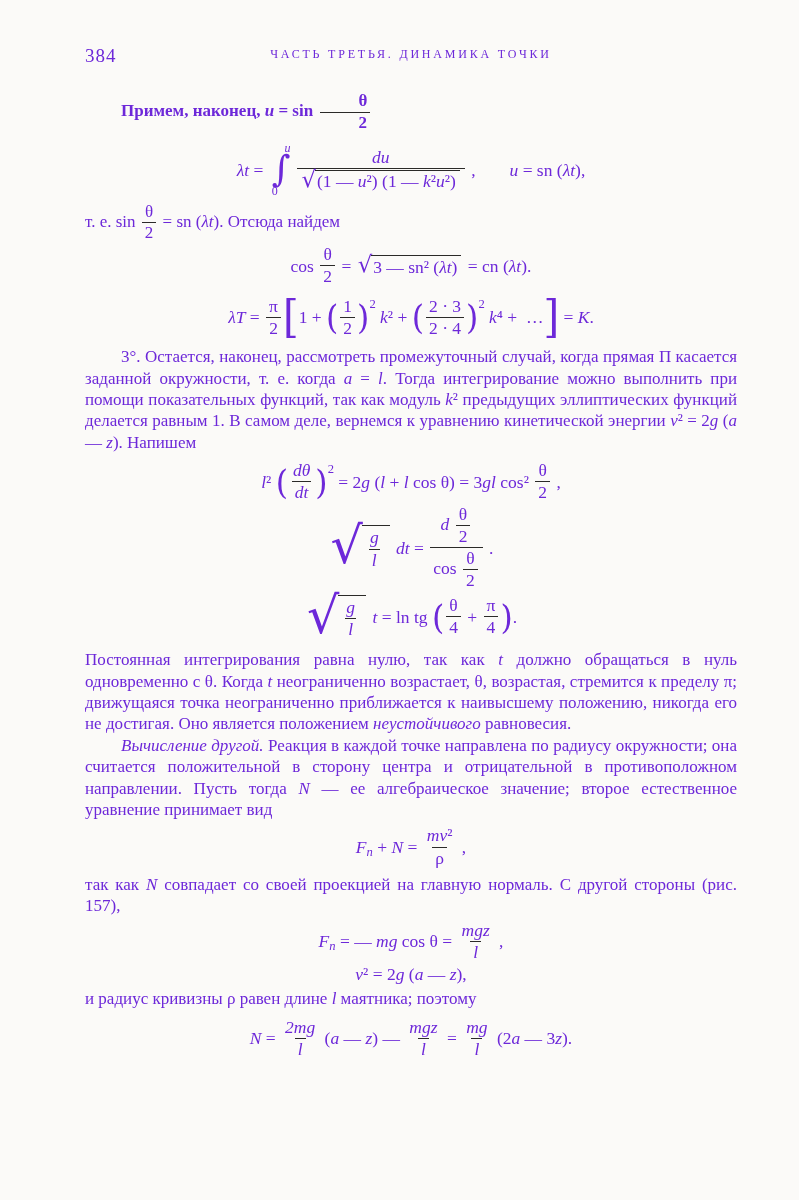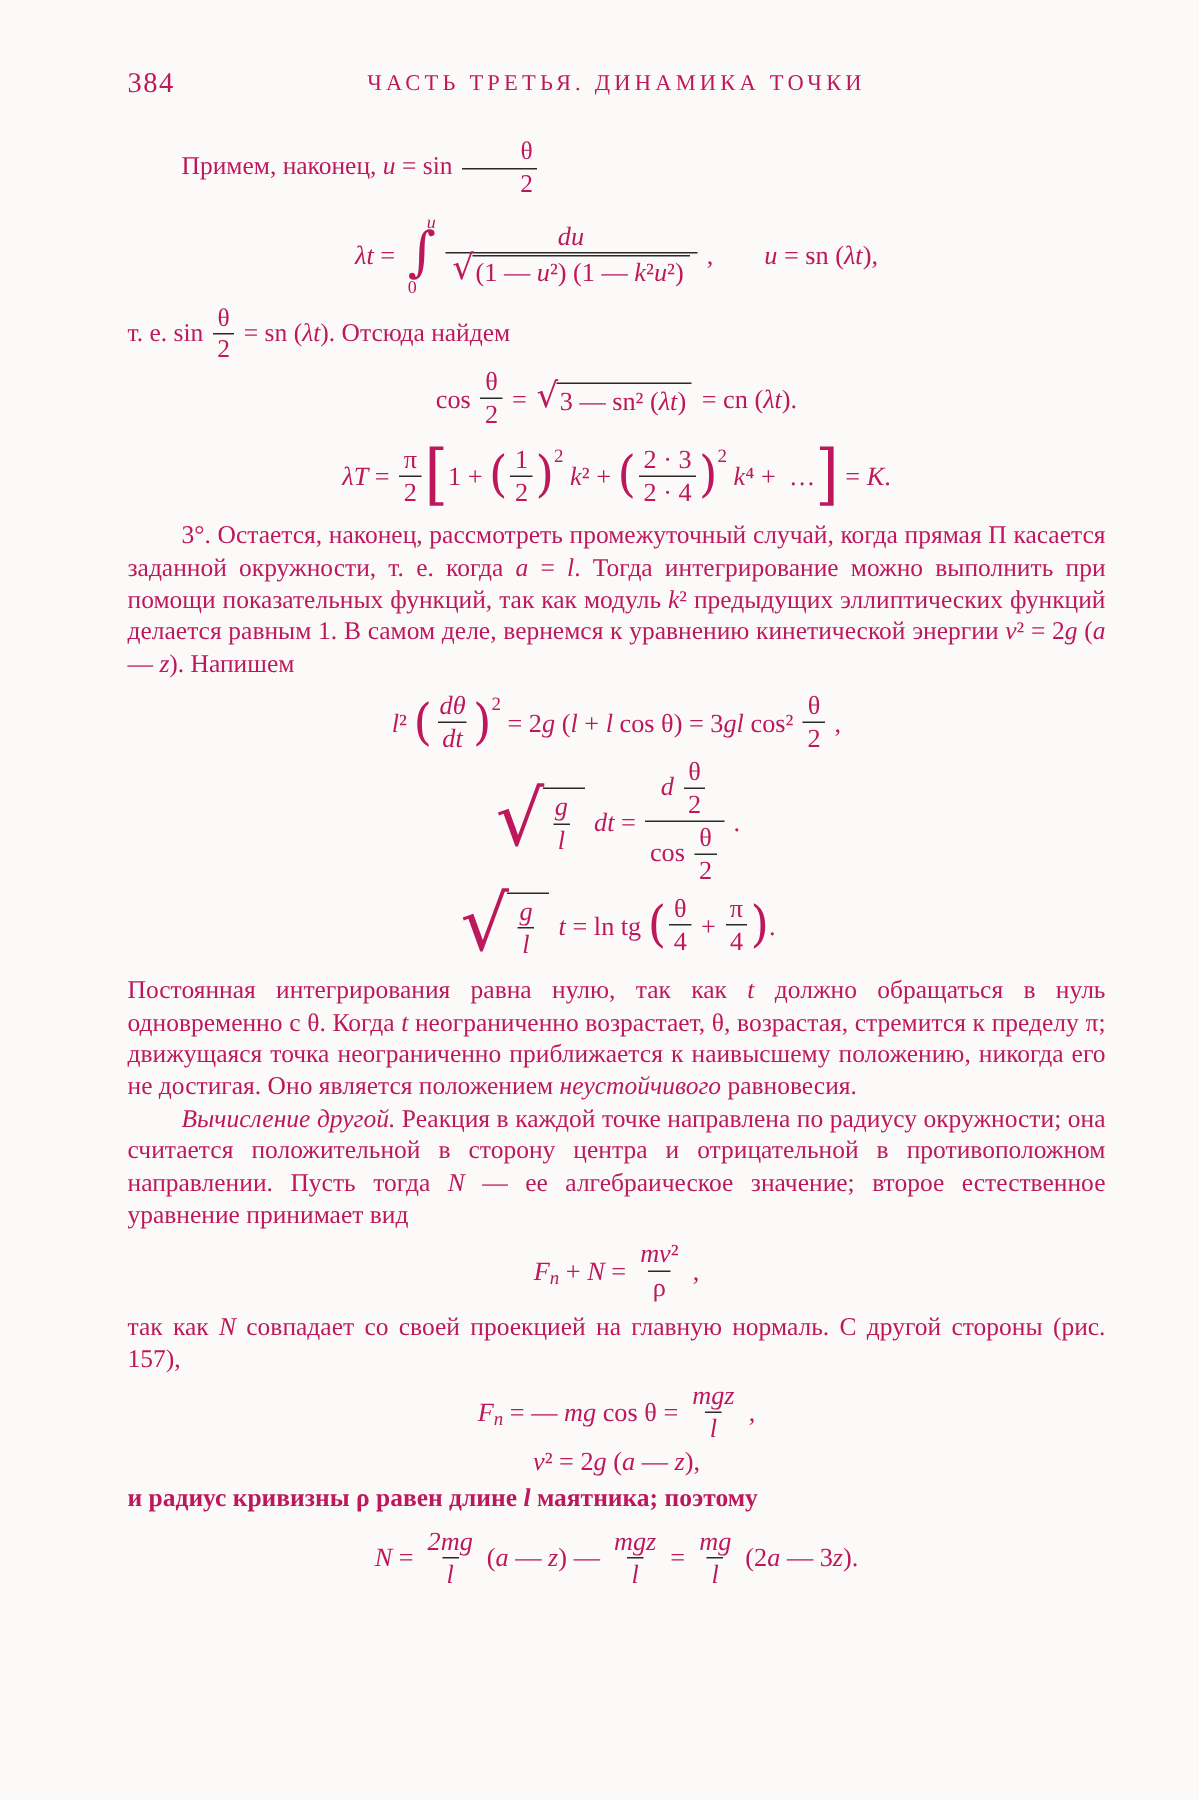--- a/index.html
+++ b/index.html
@@ -2,30 +2,30 @@
 <html><head>
 <meta charset="utf-8">
 <style>
   html,body{margin:0;padding:0;background:#fbfaf8;}
   .page{
     position:relative;
     width:799px;height:1200px;
     box-sizing:border-box;
     padding:44px 62px 0 85px;
     background:#fbfaf8;
-    color:#be185d;
+    color:#6d28d9;
     font-family:"Liberation Serif","DejaVu Serif",serif;
     font-size:17px;
     line-height:1.26;
     overflow:hidden;
   }
   
   .header-row{position:relative;height:22px;margin-bottom:4px;}
   .pgnum{position:absolute;left:0;top:0;font-size:19px;letter-spacing:1px;}
-  .runhead{text-align:center;font-size:15px;letter-spacing:2.8px;padding-top:3px;font-family:Liberation Serif, serif;}
+  .runhead{text-align:center;font-size:12px;letter-spacing:2.8px;padding-top:3px;font-family:Liberation Serif, serif;}
   
   .para{text-align:justify;margin:0;}
   .ind{text-indent:36px;}
   .it{font-style:italic;}
   
   .formula{display:flex;align-items:center;justify-content:center;font-size:17.5px;line-height:1.15;}
   .formula > span{white-space:pre;}
   
   .frac{display:inline-flex;flex-direction:column;align-items:center;vertical-align:middle;margin:0 2px;line-height:1.1;}
   .fnum{display:block;padding:0 3px 1px;}
@@ -42,31 +42,31 @@
   .int-sym{font-size:36px;font-family:"DejaVu Serif",serif;line-height:0.9;}
   .int-lo{font-size:12px;align-self:flex-start;margin-top:-1px;padding-right:8px;}
   
   .big{font-family:"DejaVu Serif",serif;font-weight:300;}
   .big.h1{font-size:1.8em;line-height:0;transform:scaleY(1.05);}
   .big.h2{font-size:2.3em;line-height:0;transform:scaleY(1.1);}
   
   .formula .msup{font-size:0.72em;align-self:center;transform:translateY(-13px);}
   .formula .msub{font-size:0.72em;align-self:center;transform:translateY(5px);font-style:italic;}
   
-  .b-p1{margin-top:26px;}
+  .b-p1{margin-top:26px;font-weight:bold;}
   .b-f1{margin:10px 0 6px;}
   .b-f2{margin:2px 0 10px;}
   .b-f3{margin:8px 0 8px;}
   .b-f4{margin:8px 0 2px;}
   .b-f5{margin:2px 0 4px;}
   .b-f6{margin:4px 0 10px;}
   .b-f7{margin:6px 0 6px;}
   .b-f8{margin:4px 0 2px;}
   .b-f9{margin:0 0 4px;}
-  .b-prad{margin-top:2px;font-weight:bold;}
+  .b-prad{margin-top:2px;}
   .b-f10{margin-top:8px;}
 </style>
 </head>
 <body>
 
 <div class="page">
   <div class="header-row">
     <span class="pgnum">384</span>
     <div class="runhead">ЧАСТЬ ТРЕТЬЯ. ДИНАМИКА ТОЧКИ</div>
   </div>

